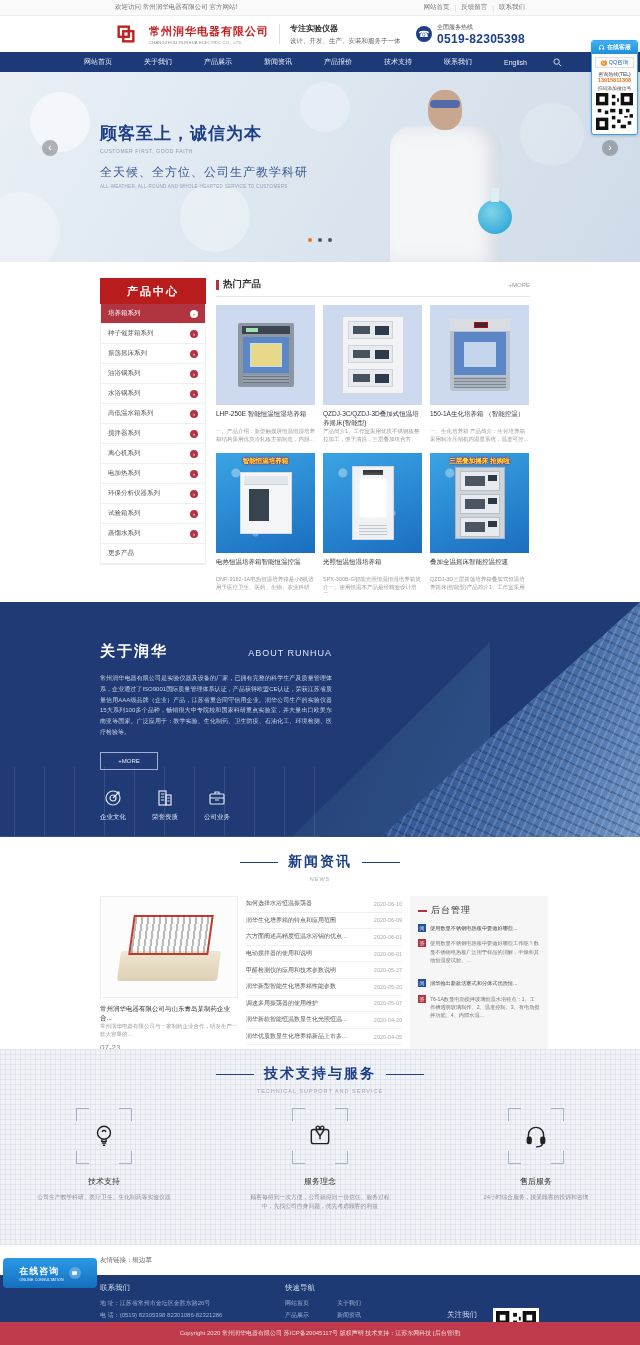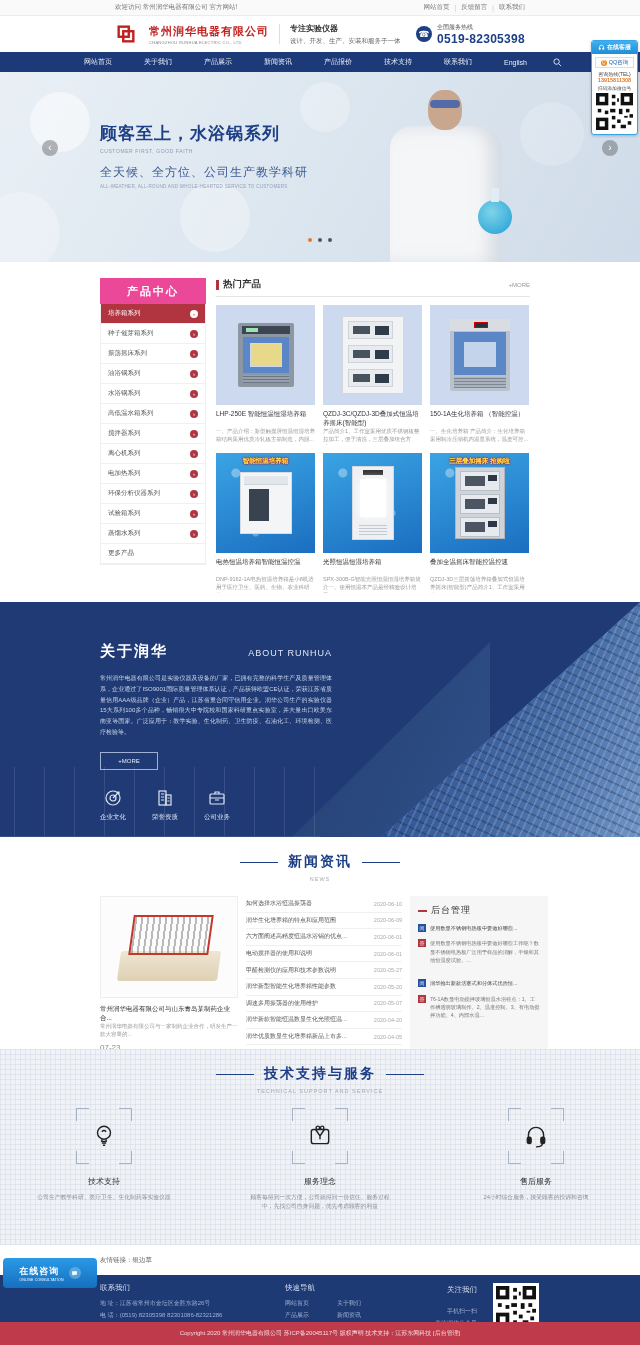--- a/index.html
+++ b/index.html
@@ -47,21 +47,21 @@
   .hero-text .h2 { font-size:12px; color:#3c5a94; margin-top:10px; letter-spacing:1px; }
   .hero-text .h2en { font-size:4.5px; color:#93a1b6; margin-top:3px; letter-spacing:.3px; }
   .arrow { position:absolute; top:68px; width:16px; height:16px; border-radius:50%; background:rgba(90,95,100,.45); color:#fff; font-size:10px; line-height:15px; text-align:center; cursor:pointer; }
   .dots { position:absolute; left:0; right:0; bottom:20px; display:flex; justify-content:center; gap:6px; }
   .dot { width:4px; height:4px; border-radius:50%; background:#555; cursor:pointer; }
   .dot.active { background:#e8762c; }
 
   
   .main { position:absolute; top:262px; left:0; width:640px; height:340px; background:#fff; display:flex; padding:16px 0 0 100px; }
   .sidebar { width:106px; }
-  .side-title { height:26px; background:#ec4899; color:#fff; font-size:11px; font-weight:bold; letter-spacing:2px; display:flex; align-items:center; justify-content:center; }
+  .side-title { height:26px; background:#b91c1c; color:#fff; font-size:11px; font-weight:bold; letter-spacing:2px; display:flex; align-items:center; justify-content:center; }
   .side-list { border:1px solid #f0f0f0; border-top:none; }
   .side-item { height:20px; display:flex; align-items:center; justify-content:space-between; padding:0 7px; border-bottom:1px solid #f0f0f0; background:#fff; font-size:6.5px; color:#555; cursor:pointer; }
   .side-item .arr { width:8px; height:8px; border-radius:50%; background:#b13540; color:#fff; font-size:6px; line-height:8px; text-align:center; }
   .side-item.active { background:#b13540; color:#fff; }
   .side-item.active .arr { background:#fff; color:#b13540; }
 
   .pcol { margin-left:10px; width:314px; }
   .phead { display:flex; align-items:center; border-bottom:1px solid #e5e5e5; padding-bottom:5px; }
   .phead .bar { width:3px; height:10px; background:#b13540; margin-right:4px; }
   .phead .t { font-size:9.5px; font-weight:bold; color:#333; }
@@ -171,21 +171,21 @@
   .friends a { color:#666; text-decoration:none; cursor:pointer; }
 
   
   .footer { position:absolute; top:1275px; left:0; width:640px; height:47px; background:#1e3a74; display:flex; padding:8px 0 0 100px; }
   .fcol .ft { font-size:7.5px; color:#d6def0; margin-bottom:6px; }
   .fcol .fl { font-size:6px; color:#9fb0cf; margin-bottom:3px; cursor:default; }
   .fc1 { width:185px; }
   .fc2 { width:150px; }
   .fc2 .cols { display:flex; gap:28px; }
   .fc2 .fl { cursor:pointer; }
-  .fc3 { display:flex; gap:16px; }
+  .fc3 { display:flex; gap:16px;margin-top:25px; }
   .fc3 .txts { text-align:right; margin-top:2px; }
   .fc3 .txts .ft { margin-bottom:12px; }
   .fc3 .txts .fl { text-align:right; }
   .qrbox { width:46px; height:46px; background:#fff; padding:3px; }
   .copyright { position:absolute; top:1322px; left:0; width:640px; height:23px; background:#bf3b4b; color:#f3dade; font-size:6px; display:flex; align-items:center; justify-content:center; }
 
   
   .cs-panel { position:absolute; top:40px; right:2px; width:47px; background:#fff; border:1px solid #35a5e8; border-radius:3px; overflow:hidden; z-index:9; box-shadow:0 1px 3px rgba(0,0,0,.2); }
   .cs-head { height:13px; background:linear-gradient(#3fb0f0,#1e8fd8); display:flex; align-items:center; justify-content:center; gap:2px; color:#fff; font-size:6px; font-weight:bold; }
   .cs-body { padding:3px; text-align:center; }
@@ -296,21 +296,21 @@
     <div class="bokeh" style="left:-20px;top:120px;width:80px;height:80px;opacity:.5" data-interactable="false"></div>
     <div class="bokeh" style="left:300px;top:10px;width:50px;height:50px;opacity:.55" data-interactable="false"></div>
     <div class="bokeh" style="left:520px;top:30px;width:64px;height:64px;opacity:.4" data-interactable="false"></div>
     <div class="hero-fig" data-interactable="false">
       <div class="fig-coat"></div>
         <div class="fig-head"></div>
         <div class="fig-goggle"></div>
         <div class="fig-flask"></div>
     </div>
     <div class="hero-text" data-interactable="false">
-      <div class="h1" data-interactable="false">顾客至上，水浴锅系列</div>
+      <div class="h1" data-interactable="false">顾客至上，诚信为本</div>
       <div class="h1en" data-interactable="false">CUSTOMER FIRST, GOOD FAITH</div>
       <div class="h2" data-interactable="false">全天候、全方位、公司生产教学科研</div>
       <div class="h2en" data-interactable="false">ALL-WEATHER, ALL-ROUND AND WHOLE-HEARTED SERVICE TO CUSTOMERS</div>
     </div>
     <div class="arrow" style="left:42px" data-interactable="true">‹</div>
     <div class="arrow" style="right:22px" data-interactable="true">›</div>
     <div class="dots" data-interactable="false">
       <span class="dot active" data-interactable="true"></span>
       <span class="dot" data-interactable="true"></span>
       <span class="dot" data-interactable="true"></span>

